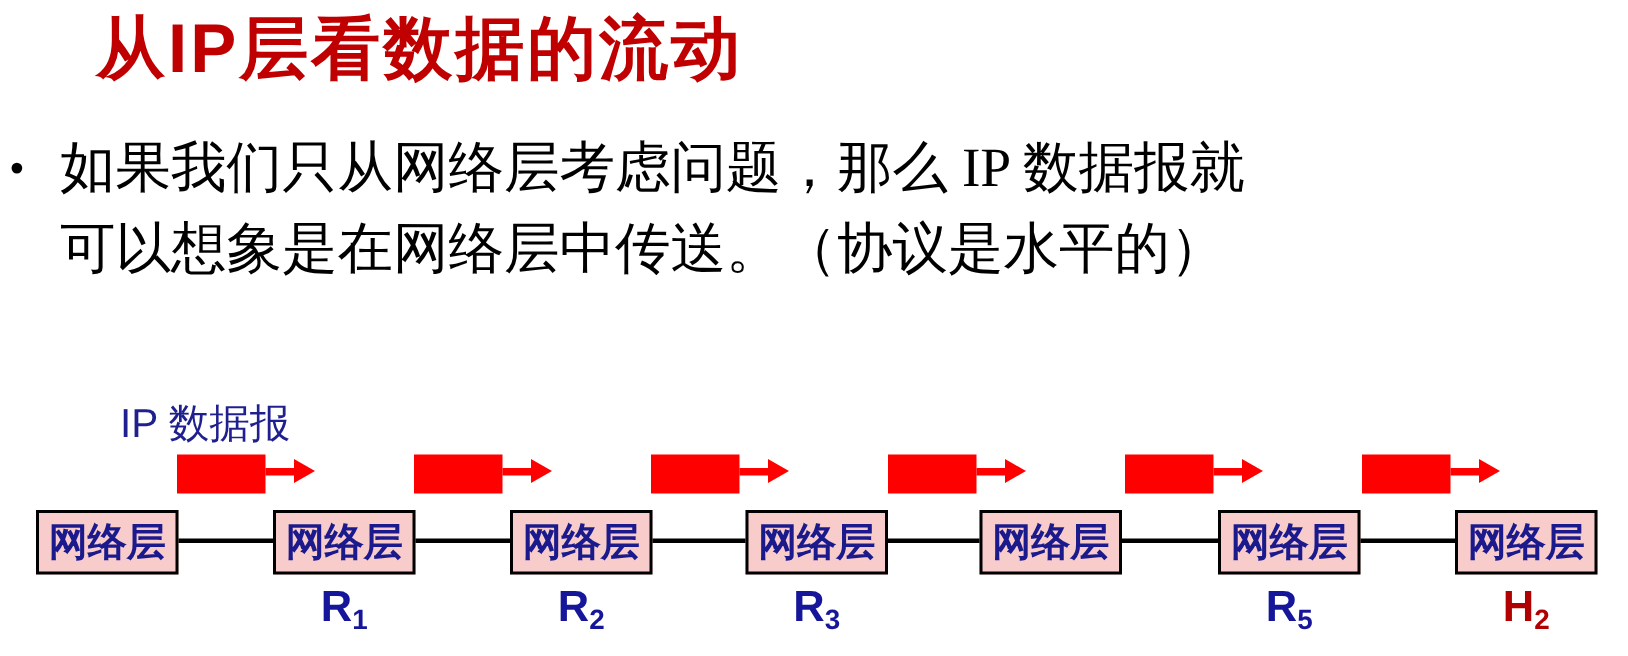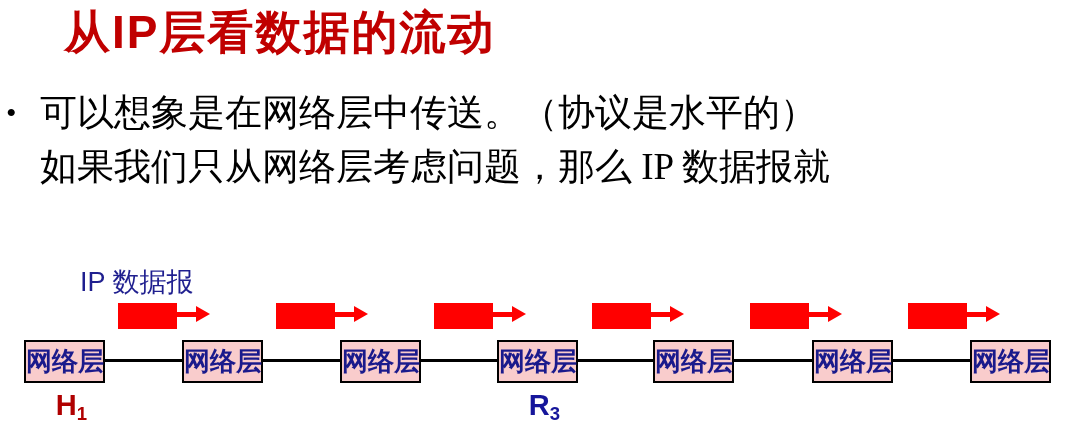--- a/index.html
+++ b/index.html
@@ -101,26 +101,27 @@
   }
   .a0 { left: 118px; } .a1 { left: 276px; } .a2 { left: 434px; }
   .a3 { left: 592px; } .a4 { left: 750px; } .a5 { left: 908px; }
 
   .node { position: absolute; top: 340px; width: 95px; z-index: 1; }
   .n0 { left: 24px; }  .n1 { left: 182px; } .n2 { left: 340px; }
   .n3 { left: 497px; } .n4 { left: 653px; } .n5 { left: 812px; }
   .n6 { left: 970px; }
   .node-box {
     box-sizing: border-box;
-    width: 81px;
+    width: 95px;
     height: 43px;
     background: var(--box-fill, #F9CCCC);
     border: 2.5px solid var(--box-border, #000000);
     display: flex;
     align-items: center;
+    justify-content: center;
   }
   .node-box-label {
     font-size: 26px;
     font-weight: bold;
     color: var(--box-text, #1A1A8C);
     white-space: nowrap;
   }
   .node-label {
     margin-top: 7px;
     text-align: center;
@@ -138,22 +139,22 @@
 </head>
 <body>
 
 <div id="slide">
 
   <div class="slide-title">从IP层看数据的流动</div>
 
   <div class="bullet-row">
     <div class="bullet-marker">•</div>
     <div class="bullet-text">
+      <div>如果我们只从网络层考虑问题，那么 IP 数据报就</div>
       <div>可以想象是在网络层中传送。（协议是水平的）</div>
-      <div>如果我们只从网络层考虑问题，那么 IP 数据报就</div>
     </div>
   </div>
 
   <div class="datagram-label">IP 数据报</div>
 
   <div class="link-line"></div>
 
   <div class="arrow a0">
     <div class="arrow-rect"></div>
     <div class="arrow-stem"></div>
@@ -182,53 +183,56 @@
   <div class="arrow a5">
     <div class="arrow-rect"></div>
     <div class="arrow-stem"></div>
     <div class="arrow-head"></div>
   </div>
 
   <div class="node n0">
     <div class="node-box">
       <span class="node-box-label">网络层</span>
     </div>
-    <div class="node-label host"><span>H</span><span class="sub">1</span></div>
   </div>
 
   <div class="node n1">
     <div class="node-box">
       <span class="node-box-label">网络层</span>
     </div>
+    <div class="node-label router"><span>R</span><span class="sub">1</span></div>
   </div>
 
   <div class="node n2">
     <div class="node-box">
       <span class="node-box-label">网络层</span>
     </div>
+    <div class="node-label router"><span>R</span><span class="sub">2</span></div>
   </div>
 
   <div class="node n3">
     <div class="node-box">
       <span class="node-box-label">网络层</span>
     </div>
     <div class="node-label router"><span>R</span><span class="sub">3</span></div>
   </div>
 
   <div class="node n4">
     <div class="node-box">
       <span class="node-box-label">网络层</span>
     </div>
   </div>
 
   <div class="node n5">
     <div class="node-box">
       <span class="node-box-label">网络层</span>
     </div>
+    <div class="node-label router"><span>R</span><span class="sub">5</span></div>
   </div>
 
   <div class="node n6">
     <div class="node-box">
       <span class="node-box-label">网络层</span>
     </div>
+    <div class="node-label host"><span>H</span><span class="sub">2</span></div>
   </div>
 
 </div>
 
 </body></html>

